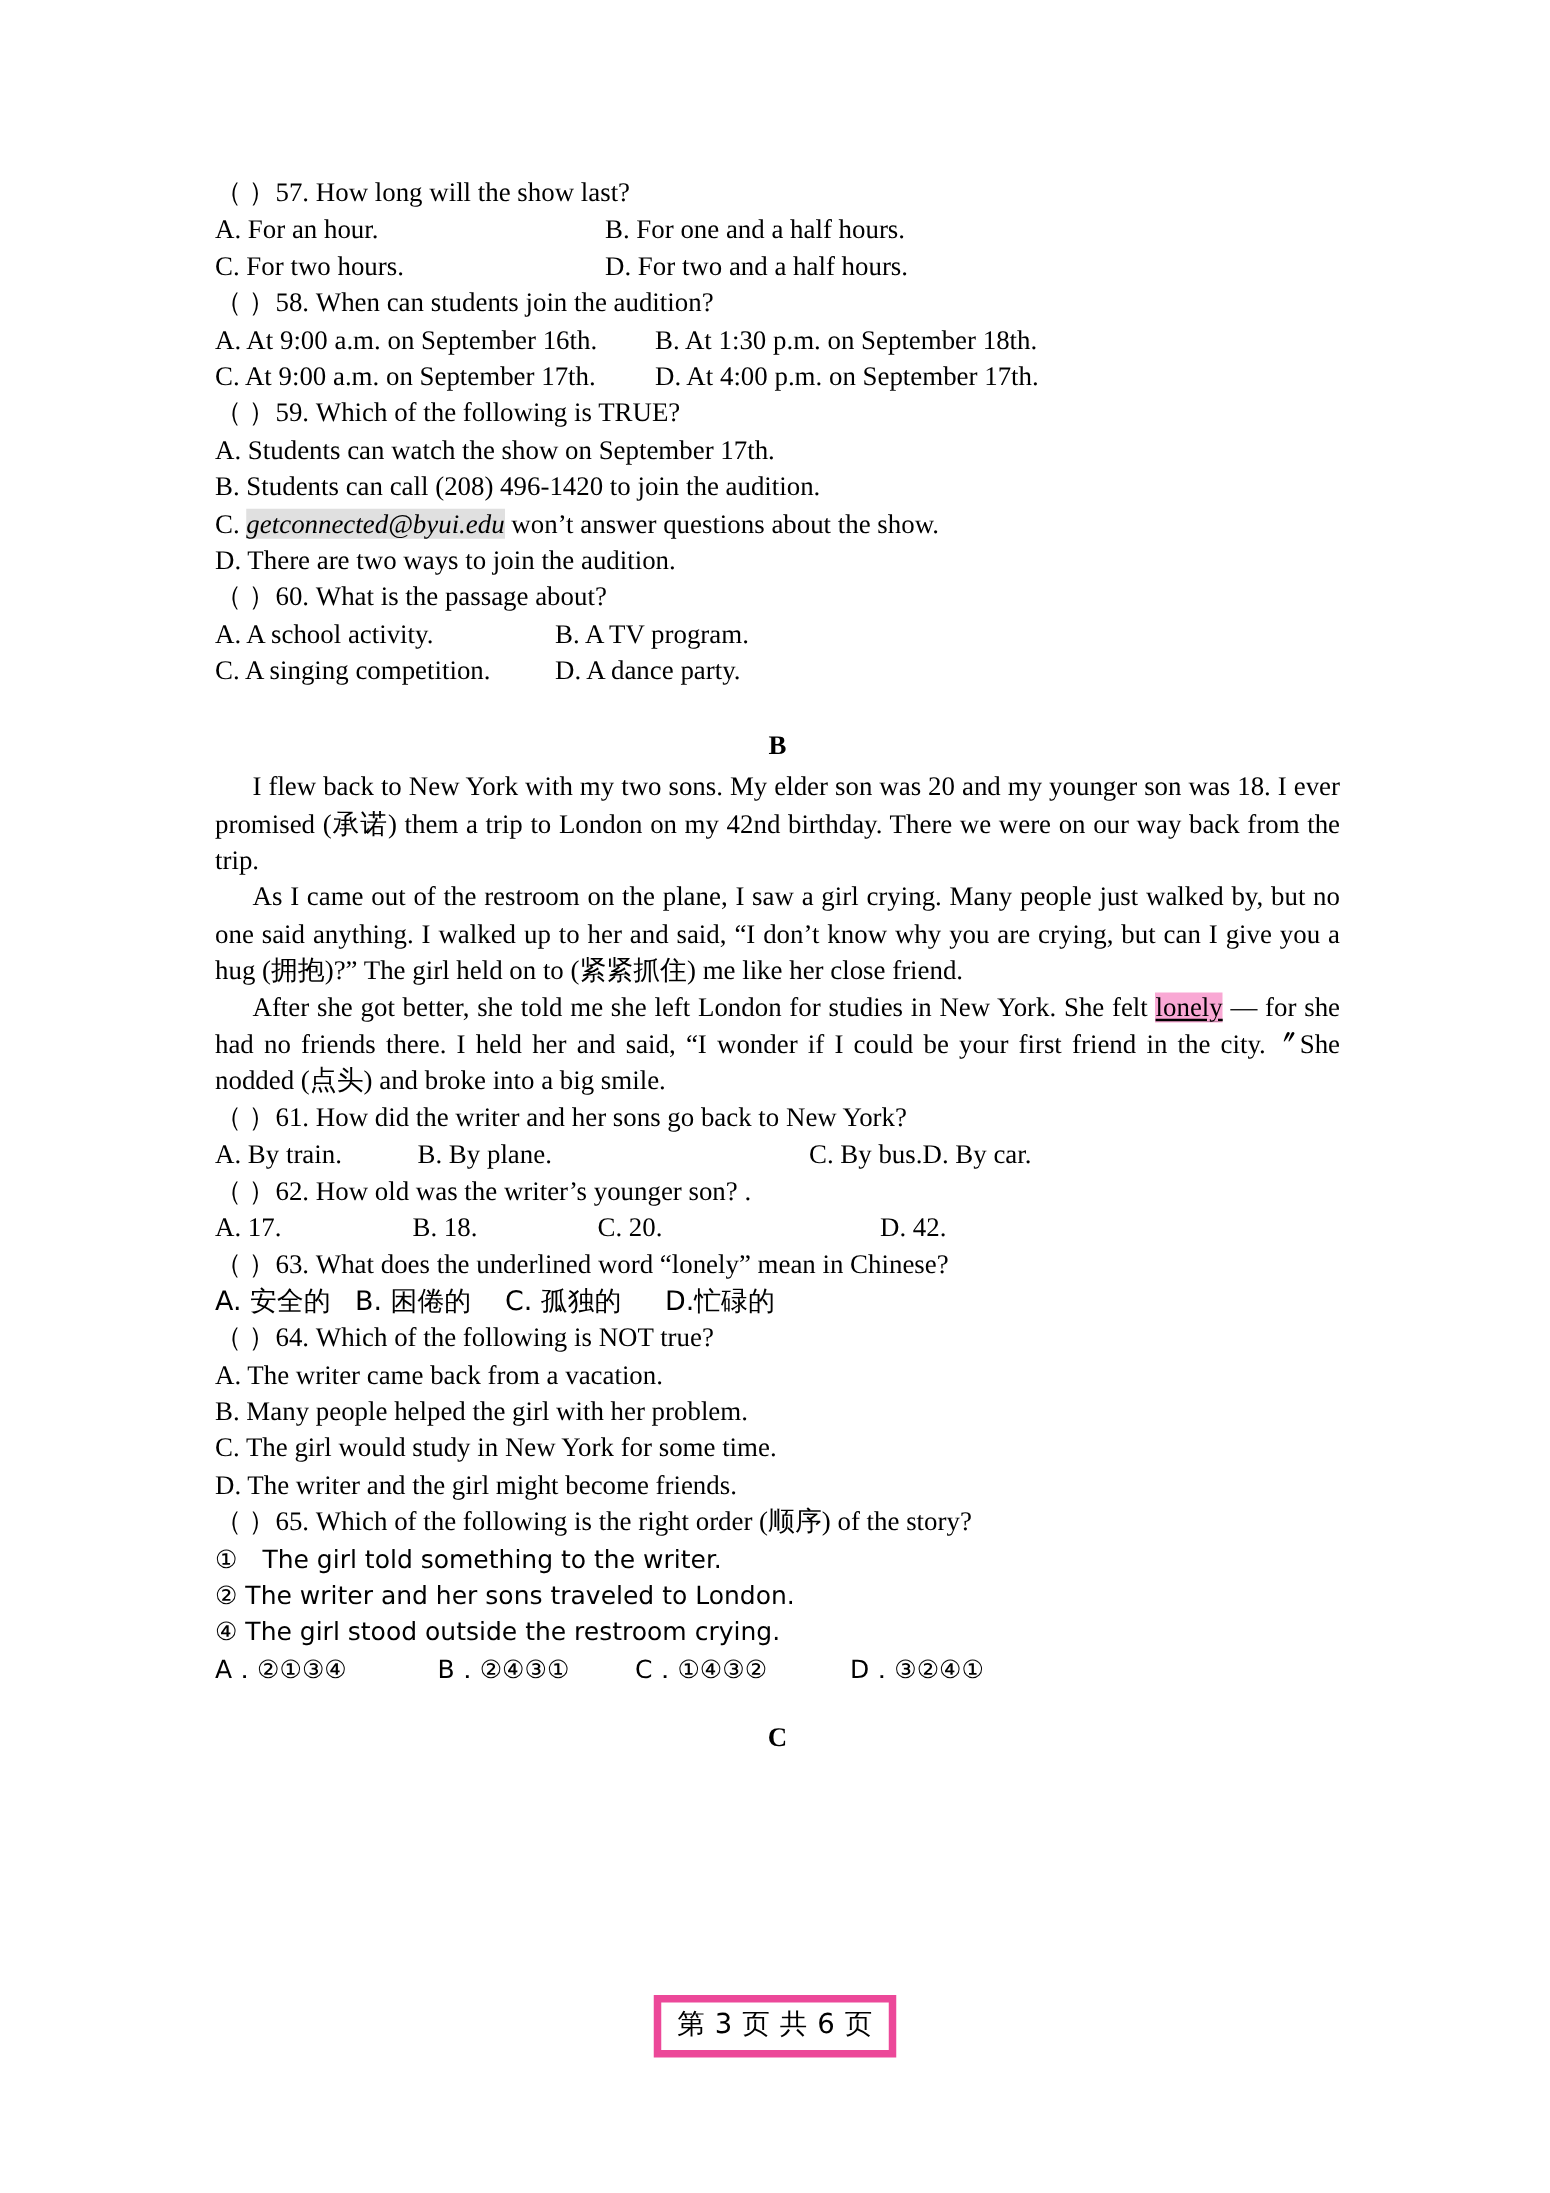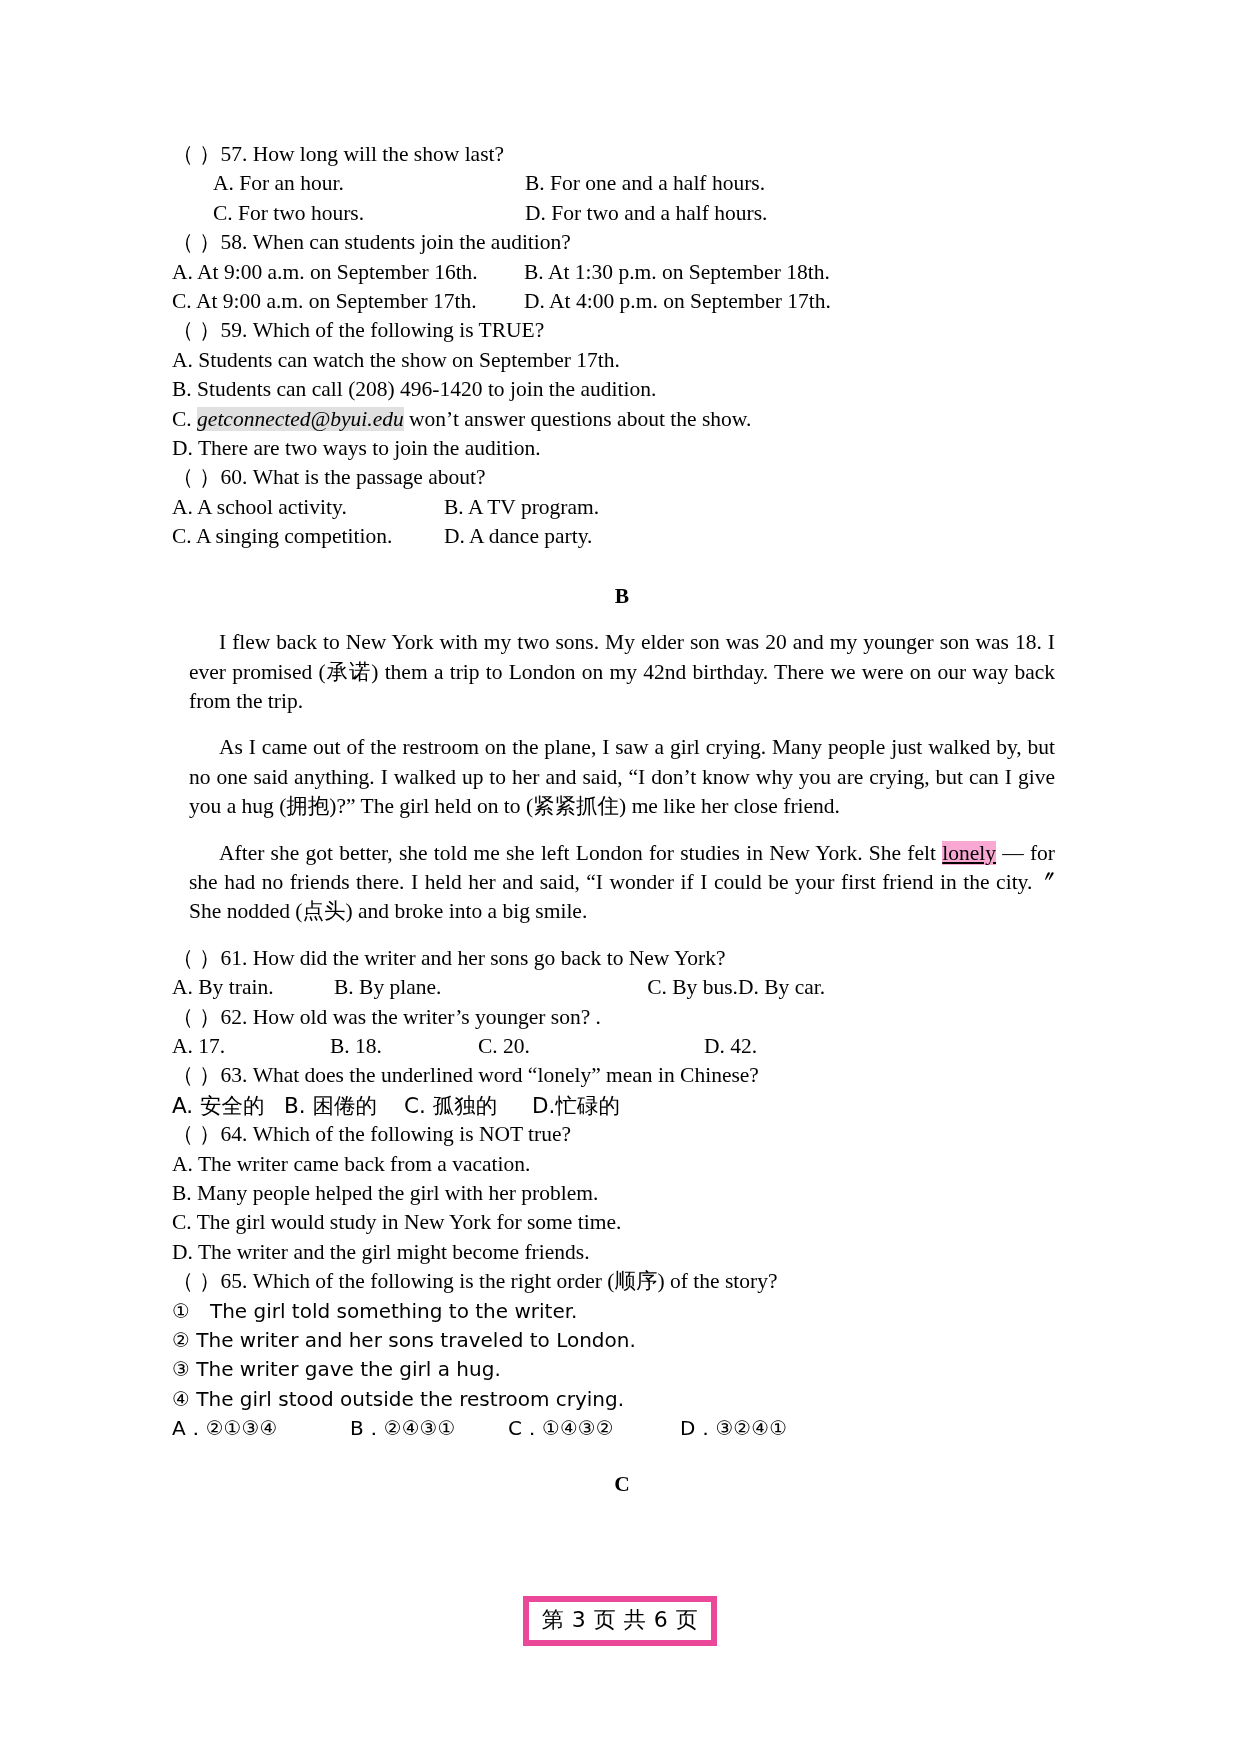--- a/index.html
+++ b/index.html
@@ -32,21 +32,21 @@
     line-height: 29.4px;
     white-space: nowrap;
   }
 
   
   .opt-row {
     font-size: 21.5px;
     line-height: 29.4px;
     white-space: nowrap;
   }
-  .col-a { display: inline-block; width: 312px; vertical-align: top; margin-left: 41px; }
+  .col-a { display: inline-block; width: 312px; vertical-align: top; }
   .col-a-wide { display: inline-block; width: 352px; vertical-align: top; }
   .col-a-narrow { display: inline-block; width: 272px; vertical-align: top; }
   .col-b { display: inline-block; vertical-align: top; }
 
   .q4-a { display: inline-block; width: 162px; vertical-align: top; }
   .q4-b { display: inline-block; width: 172px; vertical-align: top; }
   .q4-c { display: inline-block; width: 232px; vertical-align: top; text-align: right; }
   .q4-d { display: inline-block; vertical-align: top; }
 
   .q4n-a { display: inline-block; width: 158px; vertical-align: top; }
@@ -77,21 +77,21 @@
     margin-top: 26px;
   }
 
   
   .para {
     font-size: 21.5px;
     line-height: 29.4px;
     text-align: justify;
     text-justify: inter-word;
     text-indent: 30px;
-    margin: 17px;
+    margin: 0;
   }
 
   .email-hl {
     font-style: italic;
     background: #e0e0e0;
   }
   .underline-hl {
     text-decoration: underline;
     background: #f9a8d4;
   }
@@ -180,21 +180,20 @@
 
     <div class="qline">（  ）64. Which of the following is NOT true?</div>
     <div class="qline">A. The writer came back from a vacation.</div>
     <div class="qline">B. Many people helped the girl with her problem.</div>
     <div class="qline">C. The girl would study in New York for some time.</div>
     <div class="qline">D. The writer and the girl might become friends.</div>
 
     <div class="qline">（  ）65. Which of the following is the right order (顺序) of the story?</div>
     <div class="qline circnum">①　The girl told something to the writer.</div>
     <div class="qline circnum">② The writer and her sons traveled to London.</div>
-    <div class="qline circnum">③ The writer gave the girl a hug.</div>
     <div class="qline circnum">④ The girl stood outside the restroom crying.</div>
     <div class="opt-row circnum">
       <span class="ord-a">A．②①③④</span><span class="ord-b">B．②④③①</span><span class="ord-c">C．①④③②</span><span class="ord-d">D．③②④①</span>
     </div>
 
     <div class="section-letter bottom">C</div>
 
   </div>
 
   <div class="footer">

